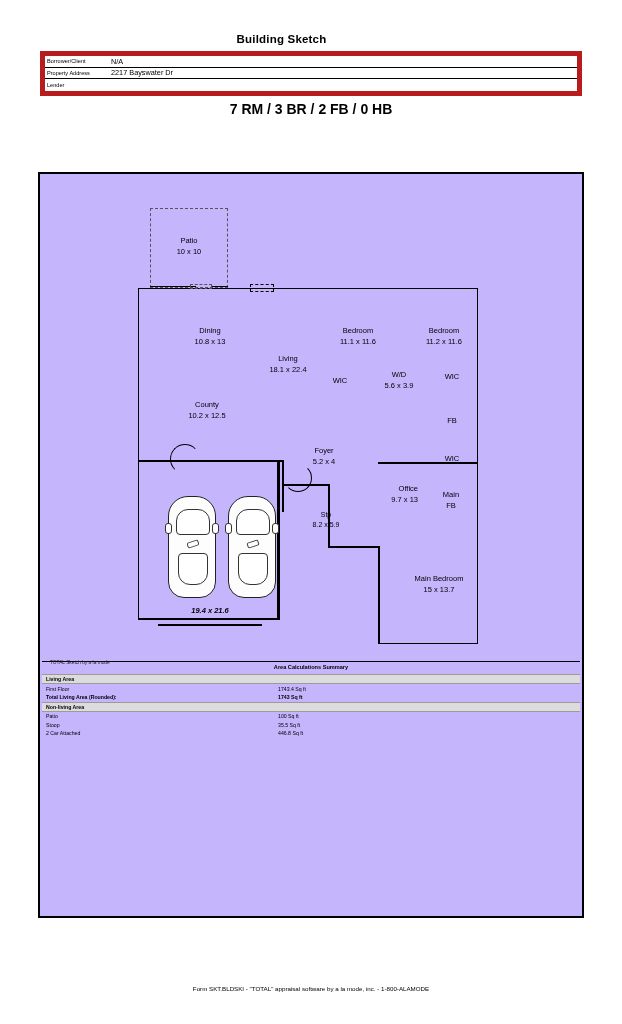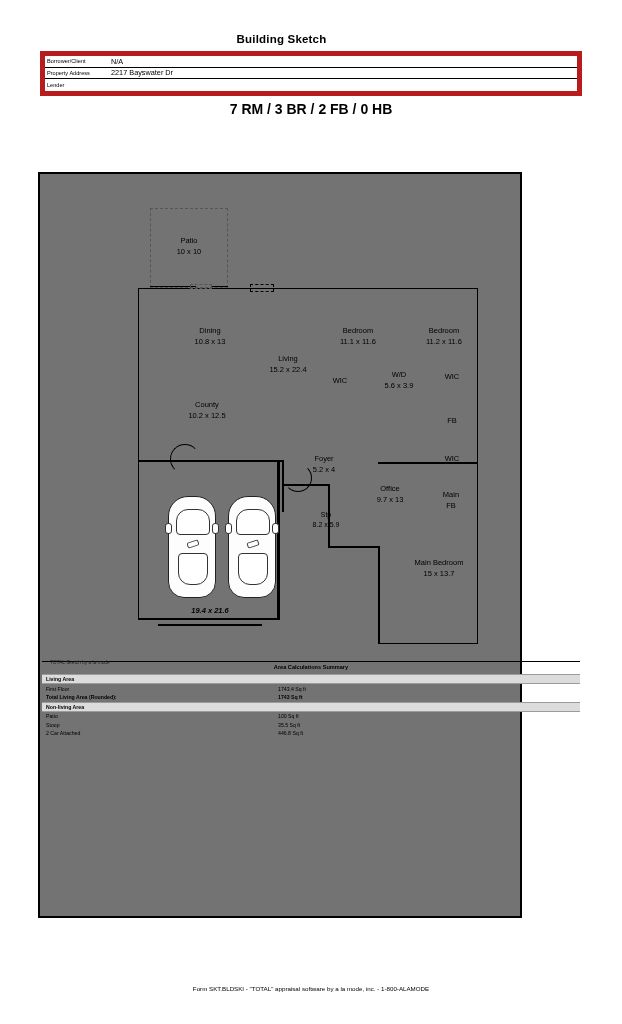--- a/index.html
+++ b/index.html
@@ -71,24 +71,24 @@
     text-align: center;
     font-size: 14px;
     font-weight: bold;
     line-height: 11px;
   }
 
   
   .sketch-frame {
     position: absolute;
     left: 38px; top: 172px;
-    width: 484px; height: 746px;
+    width: 546px; height: 746px;
     border: 2px solid #000;
     box-sizing: border-box;
-    background: #737373;
+    background: #c4b5fd;
   }
 
   
   .plan {
     position: absolute;
     left: 0; top: 0;
     width: 542px; height: 742px;
   }
 
   
@@ -303,21 +303,21 @@
       <div class="arc" style="left:130px; top:270px; width:28px; height:28px; border-color:#000 transparent transparent #000; border-width:1.1px;"></div>
       <div class="arc" style="left:244px; top:290px; width:26px; height:26px; border-color:transparent #000 #000 transparent;"></div>
 
       <div class="lbl" style="left:130px; top:152px; width:80px;">
         <span>Dining</span><br>
         <span>10.8 x 13</span>
       </div>
 
       <div class="lbl" style="left:208px; top:180px; width:80px;">
         <span>Living</span><br>
-        <span>15.2 x 22.4</span>
+        <span>18.1 x 22.4</span>
       </div>
 
       <div class="lbl" style="left:124px; top:226px; width:86px;">
         <span>County</span><br>
         <span>10.2 x 12.5</span>
       </div>
 
       <div class="lbl" style="left:272px; top:152px; width:92px;">
         <span>Bedroom</span><br>
         <span>11.1 x 11.6</span>
@@ -342,41 +342,41 @@
       </div>
 
       <div class="lbl" style="left:394px; top:242px; width:36px;">
         <span>FB</span>
       </div>
 
       <div class="lbl" style="left:394px; top:280px; width:36px;">
         <span>WIC</span>
       </div>
 
-      <div class="lbl" style="left:244px; top:272px; width:80px;margin-top:8px;">
+      <div class="lbl" style="left:244px; top:272px; width:80px;">
         <span>Foyer</span><br>
         <span>5.2 x 4</span>
       </div>
 
-      <div class="lbl" style="left:310px; top:310px; width:80px;">
+      <div class="lbl" style="left:298px; top:310px; width:80px;text-align:right;">
         <span>Office</span><br>
         <span>9.7 x 13</span>
       </div>
 
       <div class="lbl small" style="left:250px; top:336px; width:72px;">
         <span>Stp</span><br>
         <span>8.2 x 5.9</span>
       </div>
 
       <div class="lbl" style="left:388px; top:316px; width:46px;">
         <span>Main</span><br>
         <span>FB</span>
       </div>
 
-      <div class="lbl" style="left:350px; top:384px; width:98px;">
+      <div class="lbl" style="left:350px; top:400px; width:98px;">
         <span>Main Bedroom</span><br>
         <span>15 x 13.7</span>
       </div>
 
       <div class="lbl" style="left:122px; top:432px; width:96px; font-weight:bold;font-style:italic;">
         <span>19.4 x 21.6</span>
       </div>
 
       <div class="car" style="left:128px; top:322px;">
         <div class="mirror-l"></div>

